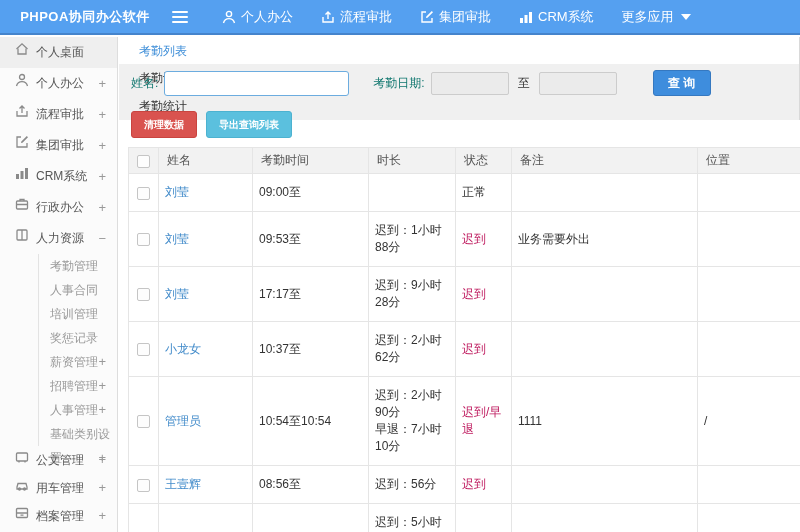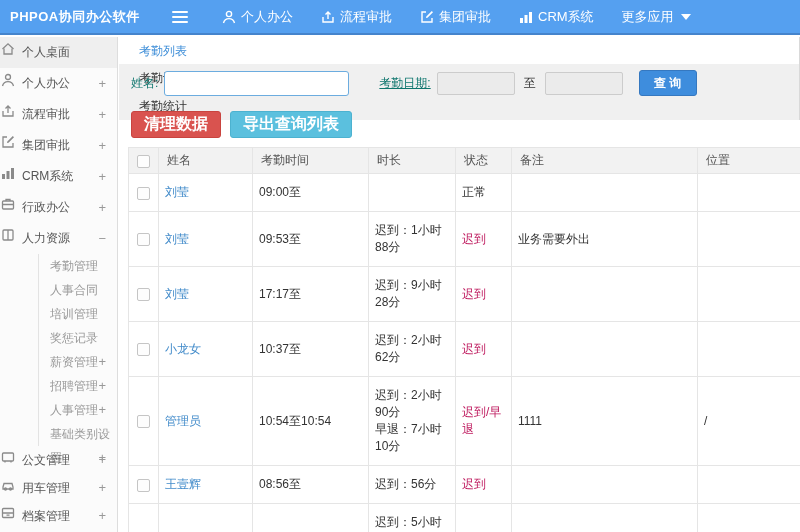--- a/index.html
+++ b/index.html
@@ -2,54 +2,54 @@
 <html><head>
 <meta charset="utf-8">
 <style>
   * { margin:0; padding:0; box-sizing:border-box; }
   html,body { width:800px; height:532px; overflow:hidden; }
   body { font-family:"Liberation Sans","DejaVu Sans",sans-serif; font-size:12px; color:#333; background:#fff; }
   .app { position:relative; width:800px; height:532px; overflow:hidden; background:#fff; }
 
   
   .topbar { height:35px; background:#55a0f0; border-bottom:2px solid #4584cc; display:flex; align-items:center; color:#fff; }
-  .logo { font-size:13px; font-weight:bold; padding-left:10px; width:160px; letter-spacing:.5px; }
+  .logo { font-size:13px; font-weight:bold; padding-left:10px; width:160px; letter-spacing:.5px;text-align:center; }
   .hamburger { margin-left:12px; margin-right:6px; cursor:pointer; display:flex; align-items:center; }
   .nav-item { display:flex; align-items:center; gap:5px; margin-left:28px; font-size:13px; cursor:pointer; white-space:nowrap; }
   .nav-item svg { display:block; }
   .caret { width:0; height:0; border-left:5px solid transparent; border-right:5px solid transparent; border-top:6px solid #fff; margin-left:2px; }
 
   
   .sidebar { position:absolute; top:37px; left:0; bottom:0; width:118px; background:#fbfbfb; border-right:1px solid #ddd; overflow:hidden; }
-  .side-item { position:relative; height:31px; line-height:31px; padding-left:1px; color:#555; cursor:pointer; display:flex; align-items:flex-end; gap:7px; }
+  .side-item { position:relative; height:31px; line-height:31px; padding-left:15px; color:#555; cursor:pointer; display:flex; align-items:flex-end; gap:7px; }
   .side-item.active { background:#efefef; }
   .side-item .exp { position:absolute; right:11px; color:#999; font-size:13px; }
   .side-item svg { flex:0 0 auto; color:#8a8a8a; }
   .sub-list { margin-left:38px; border-left:1px solid #e3e3e3; }
   .sub-item { position:relative; height:24px; line-height:24px; padding-left:11px; color:#999; cursor:pointer; }
   .sub-item .exp { position:absolute; right:11px; color:#999; font-size:13px; }
   .side-item.bottom { height:28px; line-height:28px; }
 
   
   .content { position:absolute; top:37px; left:119px; right:0; bottom:0; background:#fff; }
 
   .tabbar { height:28px; background:#f0f0f0; border-bottom:1px solid #d5d5d5; display:flex;flex-direction:column; }
   .tab { height:28px; line-height:28px; padding:0 20px; color:#333; border-right:1px solid #d9d9d9; cursor:pointer; background:#f0f0f0; }
   .tab.active { background:#fff; color:#3e8ed8; border-bottom:1px solid #fff; margin-bottom:-1px; }
 
   .filter { height:37px; background:#f7f7f7; border-bottom:1px solid #e2e2e2; display:flex; align-items:center; padding-left:12px; }
   .filter label { color:#0f766e; margin-right:6px; white-space:nowrap; }
   .inp-name { width:185px; height:25px; border:1px solid #6cacdf; border-radius:3px; padding:0 6px; outline:none; background:#fff; }
-  .lab-date { margin-left:30px;text-decoration:underline; }
+  .lab-date { margin-left:24px; }
   .inp-date { width:78px; height:23px; border:1px solid #ccc; border-radius:2px; background:#ebebeb; padding:0 5px; }
   .to-lab { margin:0 9px; color:#333; }
-  .btn-search { margin-left:16px; width:58px; height:26px; background:#3e8ddd; border:1px solid #3578c0; border-radius:3px; color:#fff; font-size:12px; font-weight:bold; cursor:pointer; }
+  .btn-search { margin-left:36px; width:58px; height:26px; background:#3e8ddd; border:1px solid #3578c0; border-radius:3px; color:#fff; font-size:12px; font-weight:bold; cursor:pointer; }
 
   .actions { padding:9px 0 9px 12px; display:flex; gap:9px; background:#fff; }
-  .btn { border:none; border-radius:3px; color:#fff; font-size:16px; padding:0 12px; height:27px; cursor:pointer; font-weight:bold; }
+  .btn { border:none; border-radius:3px; color:#fff; font-size:10px; padding:0 12px; height:27px; cursor:pointer; font-weight:bold; }
   .btn-danger { background:#d9534f; border:1px solid #c9443f; }
   .btn-info { background:#5bc0de; border:1px solid #4cb2d0; }
 
   
   table { border-collapse:collapse; margin-left:9px; width:672px; table-layout:fixed; background:#fff; }
   th, td { border:1px solid #e5e5e5; font-weight:normal; text-align:left; vertical-align:middle; }
   th { background:#f2f2f2; color:#555; height:26px; padding:0 8px; }
   td { padding:10px 6px; color:#333; height:37px; }
   td.cbx, th.cbx { text-align:center; padding:0; }
   td.name { color:#428bca; cursor:pointer; }

